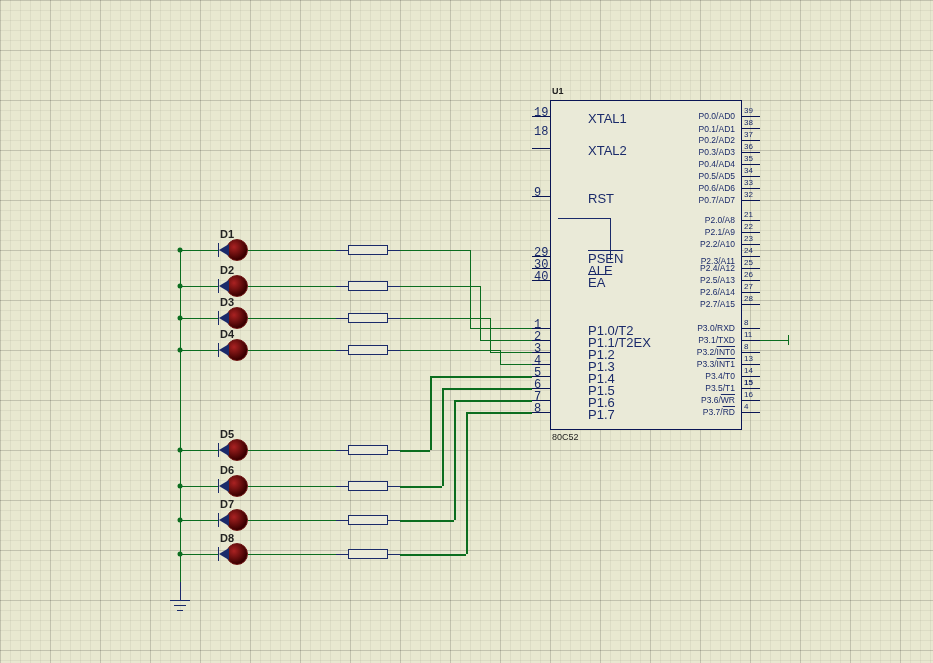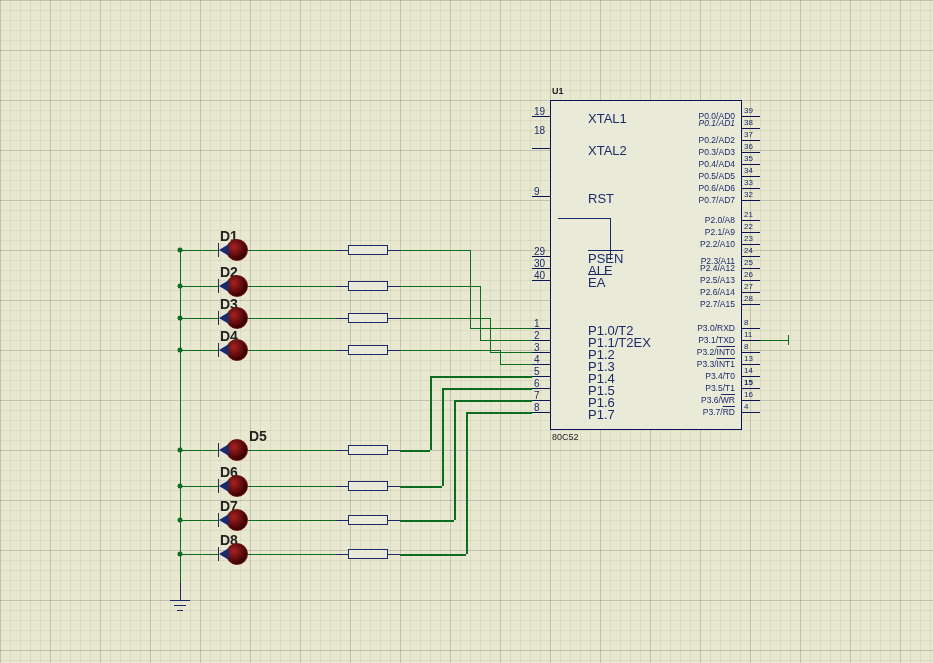--- a/index.html
+++ b/index.html
@@ -68,21 +68,22 @@
     position: absolute;
     height: 0;
     border-top: 1.5px solid #0a1555;
     width: 18px;
   }
   .pin-left { left: 532px; }
   .pin-right { left: 742px; }
   .pin-num-left {
     position: absolute;
     left: 534px;
-    font-size: 10px;
+    font-size: 12px;
+    font-family: Liberation Mono, monospace;
   }
   .pin-num-right {
     position: absolute;
     left: 744px;
     font-size: 8px;
   }
   .pin-label-left {
     position: absolute;
     left: 588px;
     font-size: 13px;
@@ -114,21 +115,21 @@
     border-right: 10px solid #1a2a6a;
   }
   .led-bar {
     position: absolute;
     width: 0;
     height: 14px;
     border-left: 1.5px solid #1a2a6a;
   }
   .led-ref {
     position: absolute;
-    font-size: 14px;
+    font-size: 11px;
     color: #222;
     font-weight: bold;
   }
   
   .resistor {
     position: absolute;
     width: 40px;
     height: 10px;
     border: 1.5px solid #1a2a6a;
     background: #eaead8;
@@ -233,21 +234,21 @@
       <div class="pin-num-left" style="top: 390px;">7</div>
       <div class="pin-label-left" style="top: 395px;">P1.6</div>
       <div class="pin pin-left" style="top: 412px;"></div>
       <div class="pin-num-left" style="top: 402px;">8</div>
       <div class="pin-label-left" style="top: 407px;">P1.7</div>
       <div class="pin pin-right" style="top: 116px;"></div>
       <div class="pin-num-right" style="top: 106px;">39</div>
       <div class="pin-label-right" style="top: 111px;">P0.0/AD0</div>
       <div class="pin pin-right" style="top: 128px;"></div>
       <div class="pin-num-right" style="top: 118px;">38</div>
-      <div class="pin-label-right" style="top: 118px; font-style: italic;">P0.1/AD1</div>
+      <div class="pin-label-right" style="top: 124px;">P0.1/AD1</div>
       <div class="pin pin-right" style="top: 140px;"></div>
       <div class="pin-num-right" style="top: 130px;">37</div>
       <div class="pin-label-right" style="top: 135px;">P0.2/AD2</div>
       <div class="pin pin-right" style="top: 152px;"></div>
       <div class="pin-num-right" style="top: 142px;">36</div>
       <div class="pin-label-right" style="top: 147px;">P0.3/AD3</div>
       <div class="pin pin-right" style="top: 164px;"></div>
       <div class="pin-num-right" style="top: 154px;">35</div>
       <div class="pin-label-right" style="top: 159px;">P0.4/AD4</div>
       <div class="pin pin-right" style="top: 176px;"></div>
@@ -339,21 +340,21 @@
       <div class="res-lead" style="left: 388px; top: 318px;"></div>
       <div class="led-ref" style="left: 220px; top: 328px;">D4</div>
       <div class="wire-h" style="left: 180px; top: 350px; width: 38px;"></div>
       <div class="led" style="left: 226px; top: 339px;"></div>
       <div class="led-bar" style="left: 218px; top: 343px;"></div>
       <div class="led-tri" style="left: 219px; top: 344px;"></div>
       <div class="wire-h" style="left: 248px; top: 350px; width: 88px;"></div>
       <div class="res-lead" style="left: 336px; top: 350px;"></div>
       <div class="resistor" style="left: 348px; top: 345px;"></div>
       <div class="res-lead" style="left: 388px; top: 350px;"></div>
-      <div class="led-ref" style="left: 220px; top: 428px; margin-left: 29px;">D5</div>
+      <div class="led-ref" style="left: 220px; top: 428px;">D5</div>
       <div class="wire-h" style="left: 180px; top: 450px; width: 38px;"></div>
       <div class="led" style="left: 226px; top: 439px;"></div>
       <div class="led-bar" style="left: 218px; top: 443px;"></div>
       <div class="led-tri" style="left: 219px; top: 444px;"></div>
       <div class="wire-h" style="left: 248px; top: 450px; width: 88px;"></div>
       <div class="res-lead" style="left: 336px; top: 450px;"></div>
       <div class="resistor" style="left: 348px; top: 445px;"></div>
       <div class="res-lead" style="left: 388px; top: 450px;"></div>
       <div class="led-ref" style="left: 220px; top: 464px;">D6</div>
       <div class="wire-h" style="left: 180px; top: 486px; width: 38px;"></div>

